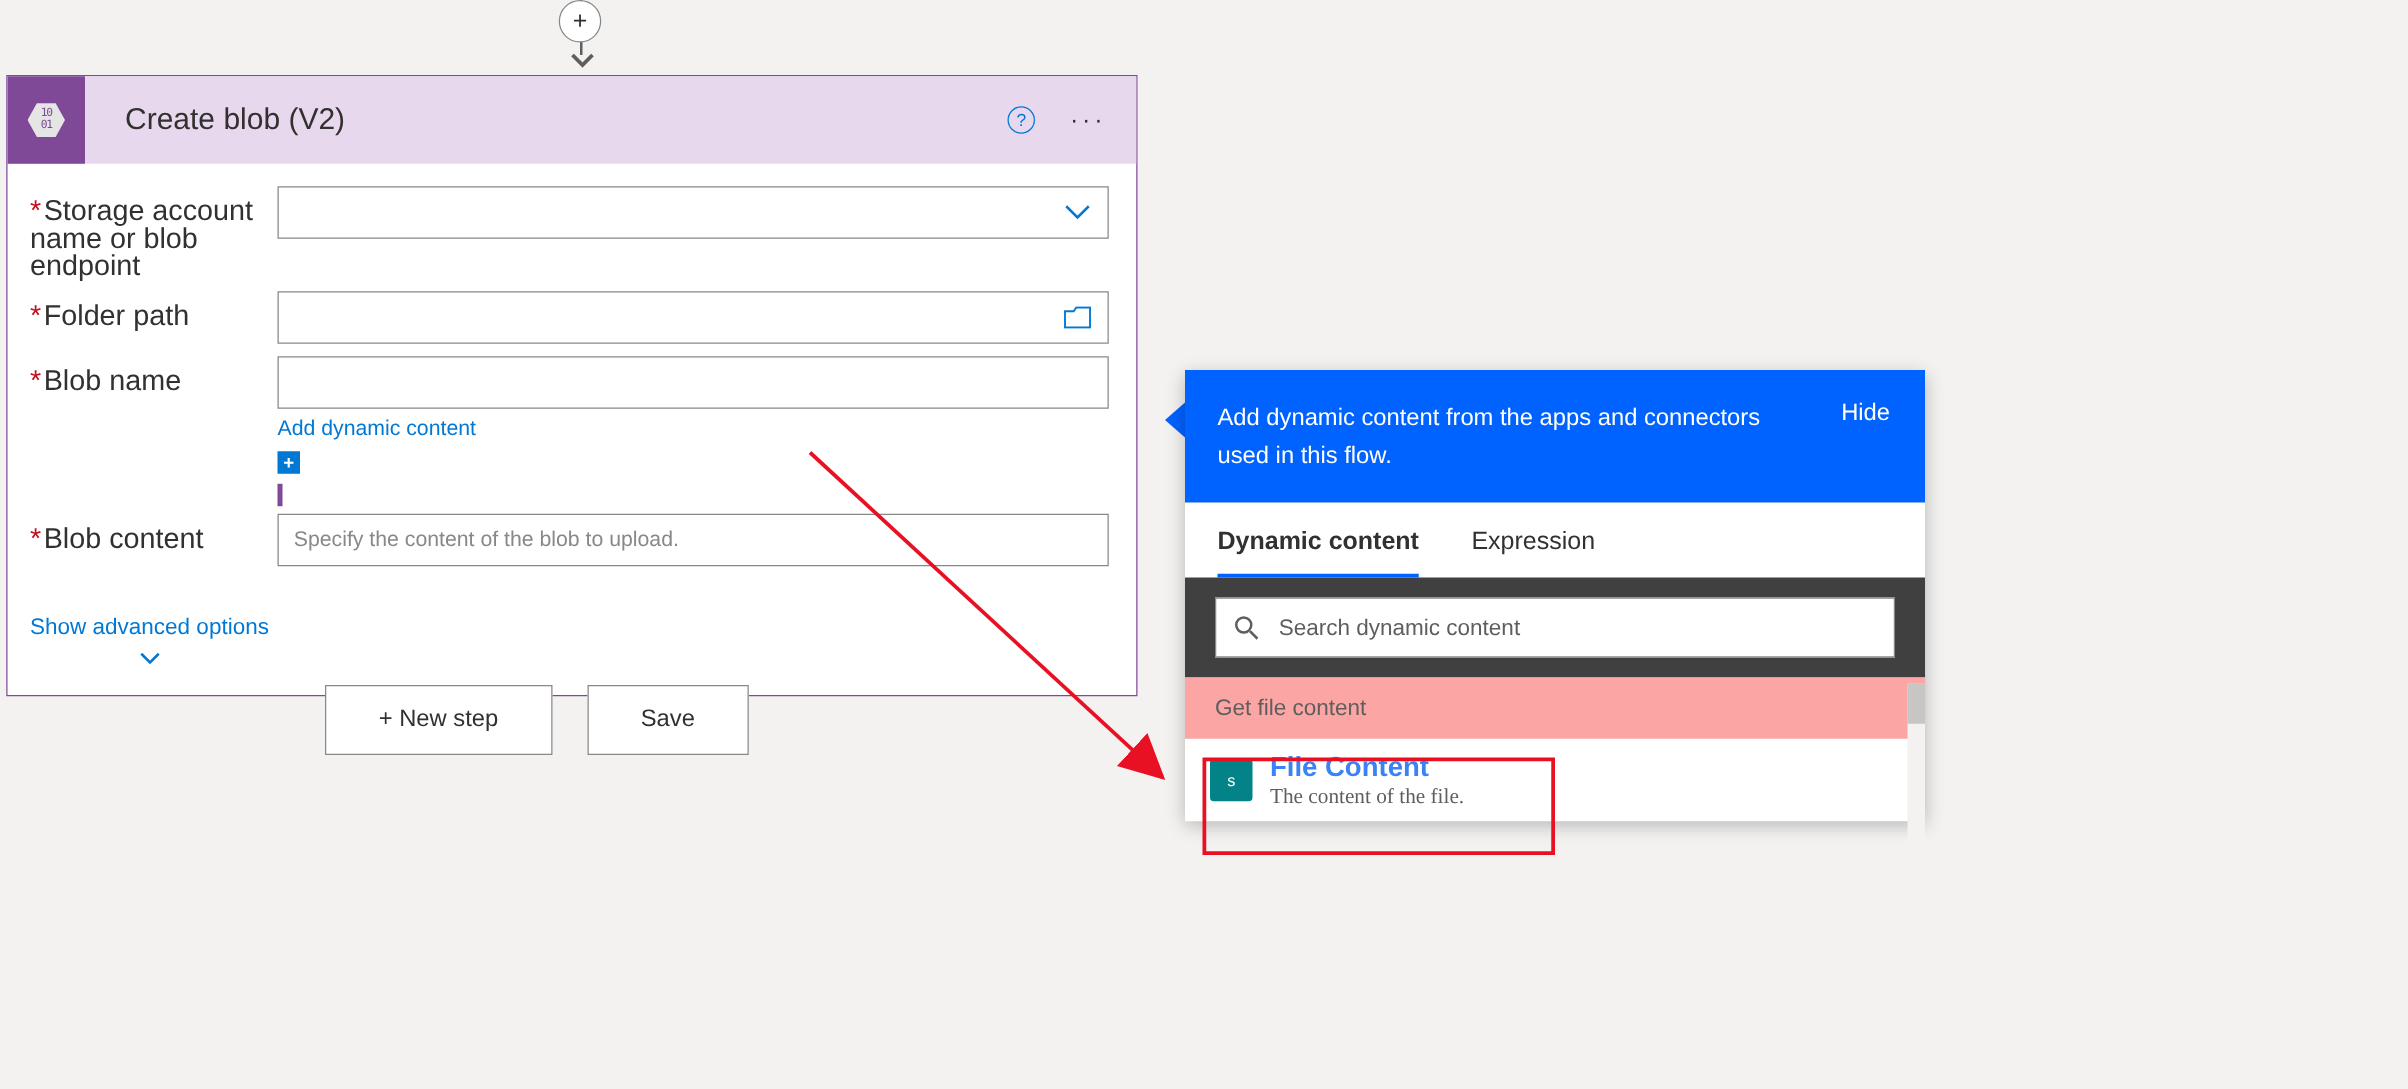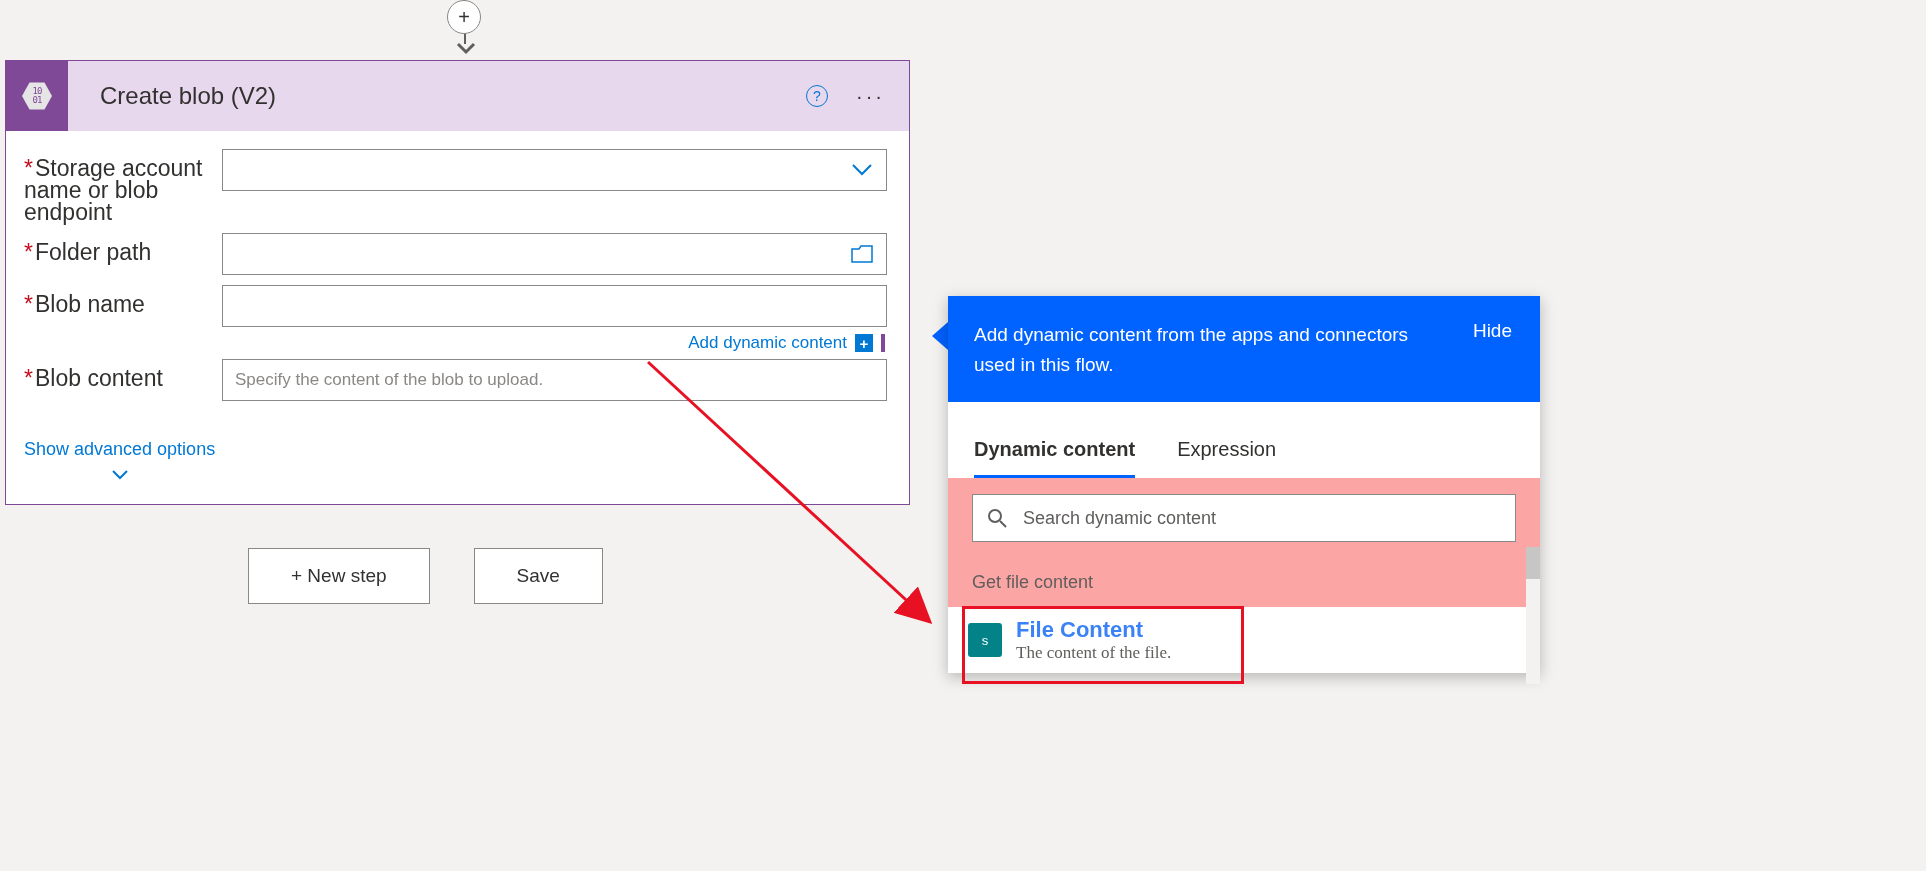--- a/index.html
+++ b/index.html
@@ -45,44 +45,44 @@
   .label .req { color:#c50f1f; margin-right:2px;}
   .input-wrap { flex:1; position:relative; }
   .input {
     width:100%; height:42px; border:1px solid #8a8886; background:#fff; padding:0 40px 0 12px;
     font-size:17px; color:#323130;
   }
   .input::placeholder { color:#8a8886; }
   .select-caret { position:absolute; right:14px; top:0; height:42px; display:flex; align-items:center; pointer-events:none;}
   .folder-icon { position:absolute; right:14px; top:0; height:42px; display:flex; align-items:center; cursor:pointer; }
   .add-dc-link {
-    display:flex; justify-content:flex-end; align-items:center; gap:8px;
-    font-size:17px; color:#0078d4; margin: -4px 0 4px 0; padding-right:2px;
+    display:flex; justify-content:flex-end; gap:8px;
+    font-size:17px; color:#0078d4; margin: -4px 0 4px 0; padding-right:2px;flex-direction:column;
   }
   .add-dc-link .dc-badge { width:18px; height:18px; background:#0078d4; color:#fff; display:flex; align-items:center; justify-content:center; font-size:15px; font-weight:bold;}
   .add-dc-link .dc-accent { width:4px; height:18px; background:#804998;}
   .adv-link { color:#0078d4; font-size:18px; display:inline-flex; align-items:center; gap:10px; margin-top:28px; cursor:pointer;flex-direction:column;}
   .adv-link svg { width:16px; height:10px;}
 
-  .footer-buttons { position:absolute; left:248px; top:548px; display:flex; gap:44px; }
+  .footer-buttons { position:absolute; left:260px; top:548px; display:flex; gap:28px; }
   .btn {
     border:1px solid #8a8886; background:#fff; height:56px; font-size:19px; color:#323130;
     display:flex; align-items:center; justify-content:center; cursor:pointer;
     padding:0 42px;
   }
 
   
   .flyout { position:absolute; left:948px; top:296px; width:592px; background:#fff; box-shadow:0 4px 14px rgba(0,0,0,.25);}
   .flyout-head { background:#0062ff; color:#fff; padding:24px 28px 22px 26px; display:flex; align-items:flex-start; justify-content:space-between;}
   .flyout-head .txt { font-size:19px; line-height:30px; max-width:460px;}
   .flyout-head .hide { font-size:19px; cursor:pointer; }
-  .flyout-tabs { display:flex; gap:42px; padding:36px 26px 0; }
+  .flyout-tabs { display:flex; gap:42px; padding:20px 26px 0; }
   .tab { font-size:20px; color:#323130; padding-bottom:14px; cursor:pointer;}
   .tab.active { font-weight:700; border-bottom:3px solid #0062ff;}
-  .search-row { background:#fca5a5; padding:16px 24px; }
+  .search-row { background:#404040; padding:16px 24px; }
   .search-row .search { border:1px solid #8a8886; background:#fff; height:48px; display:flex; align-items:center; padding:0 14px; }
   .search-row .search svg { width:20px; height:20px; margin-right:14px; color:#605e5c;}
   .search-row input { border:none; outline:none; font-size:18px; flex:1; color:#323130;}
   .search-row input::placeholder { color:#605e5c;}
   .group-head { background:#fca5a5; font-size:18px; color:#605e5c; padding:14px 24px; }
   .dc-item { display:flex; align-items:center; gap:14px; padding:10px 20px; cursor:pointer;}
   .dc-item .sp-icon { width:34px; height:34px; background:#038387; color:#fff; border-radius:3px; display:flex; align-items:center; justify-content:center; font-size:13px;}
   .dc-item .meta .name { font-size:22px; font-weight:700; color:#3b82f6;}
   .dc-item .meta .desc { font-size:17px; color:#605e5c;font-family:Liberation Serif, serif;}
   .highlight-box { border:3px solid #e81123; position:absolute; left:962px; top:606px; width:282px; height:78px; pointer-events:none;}

